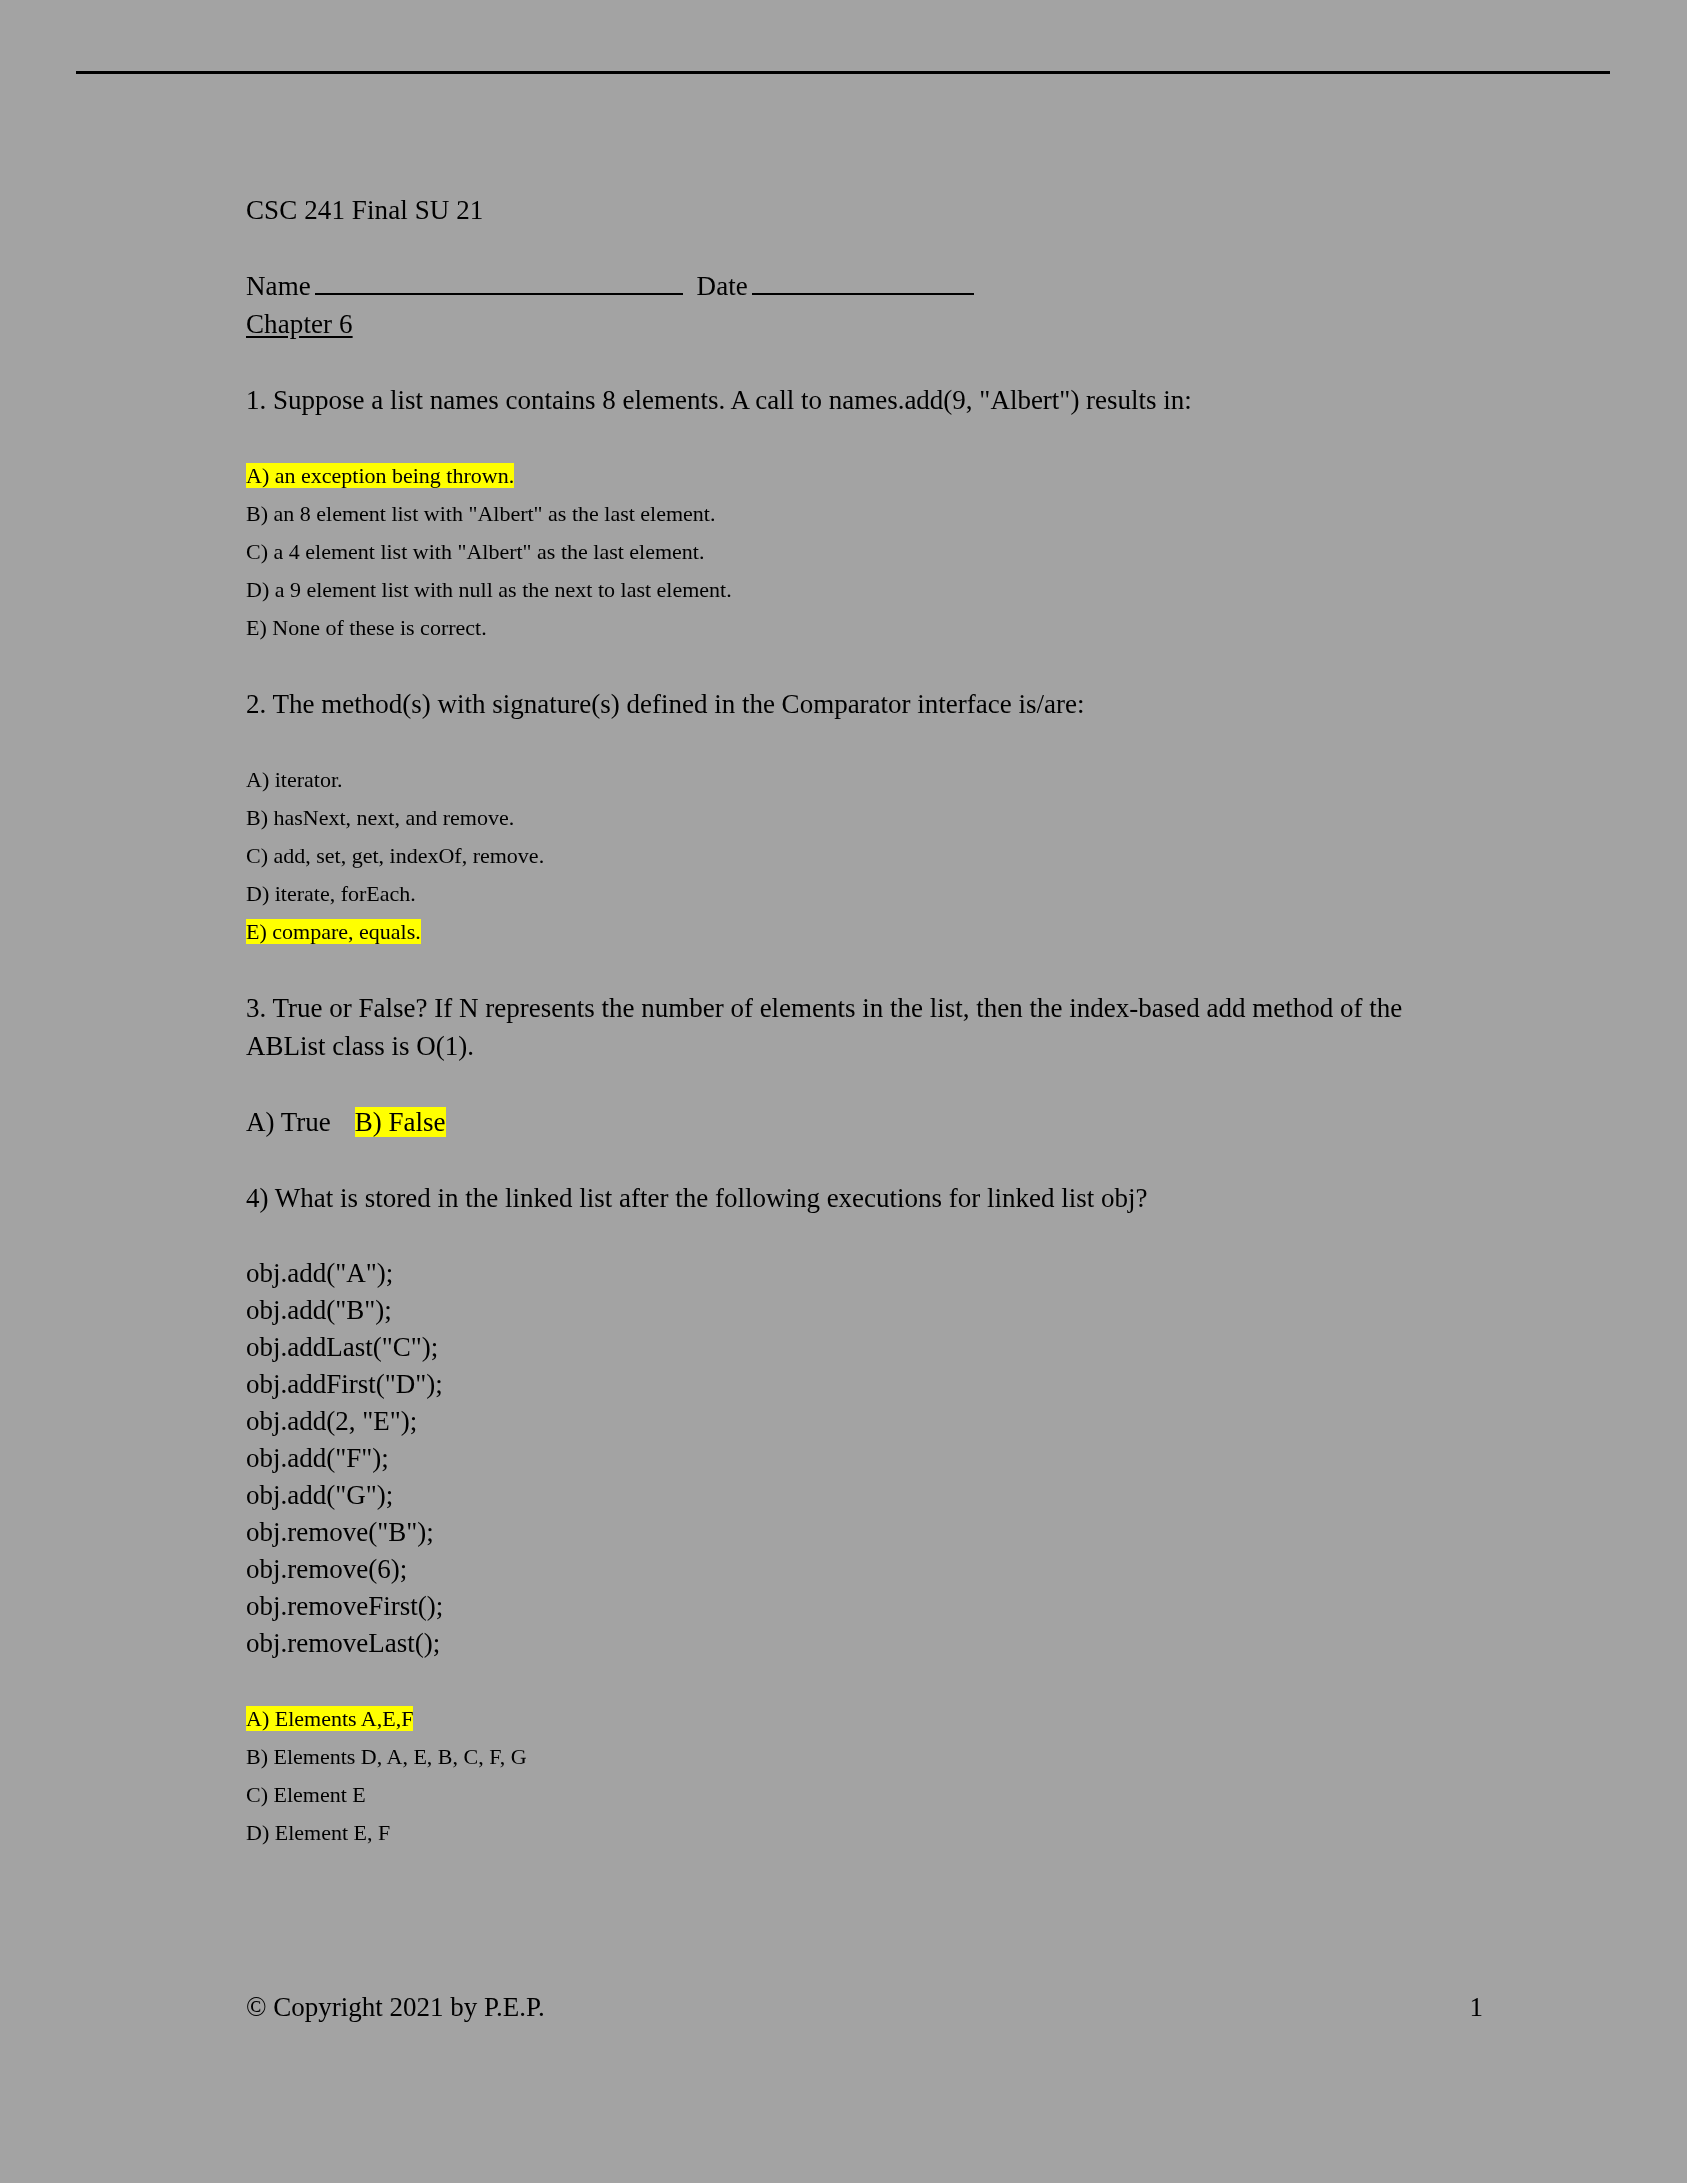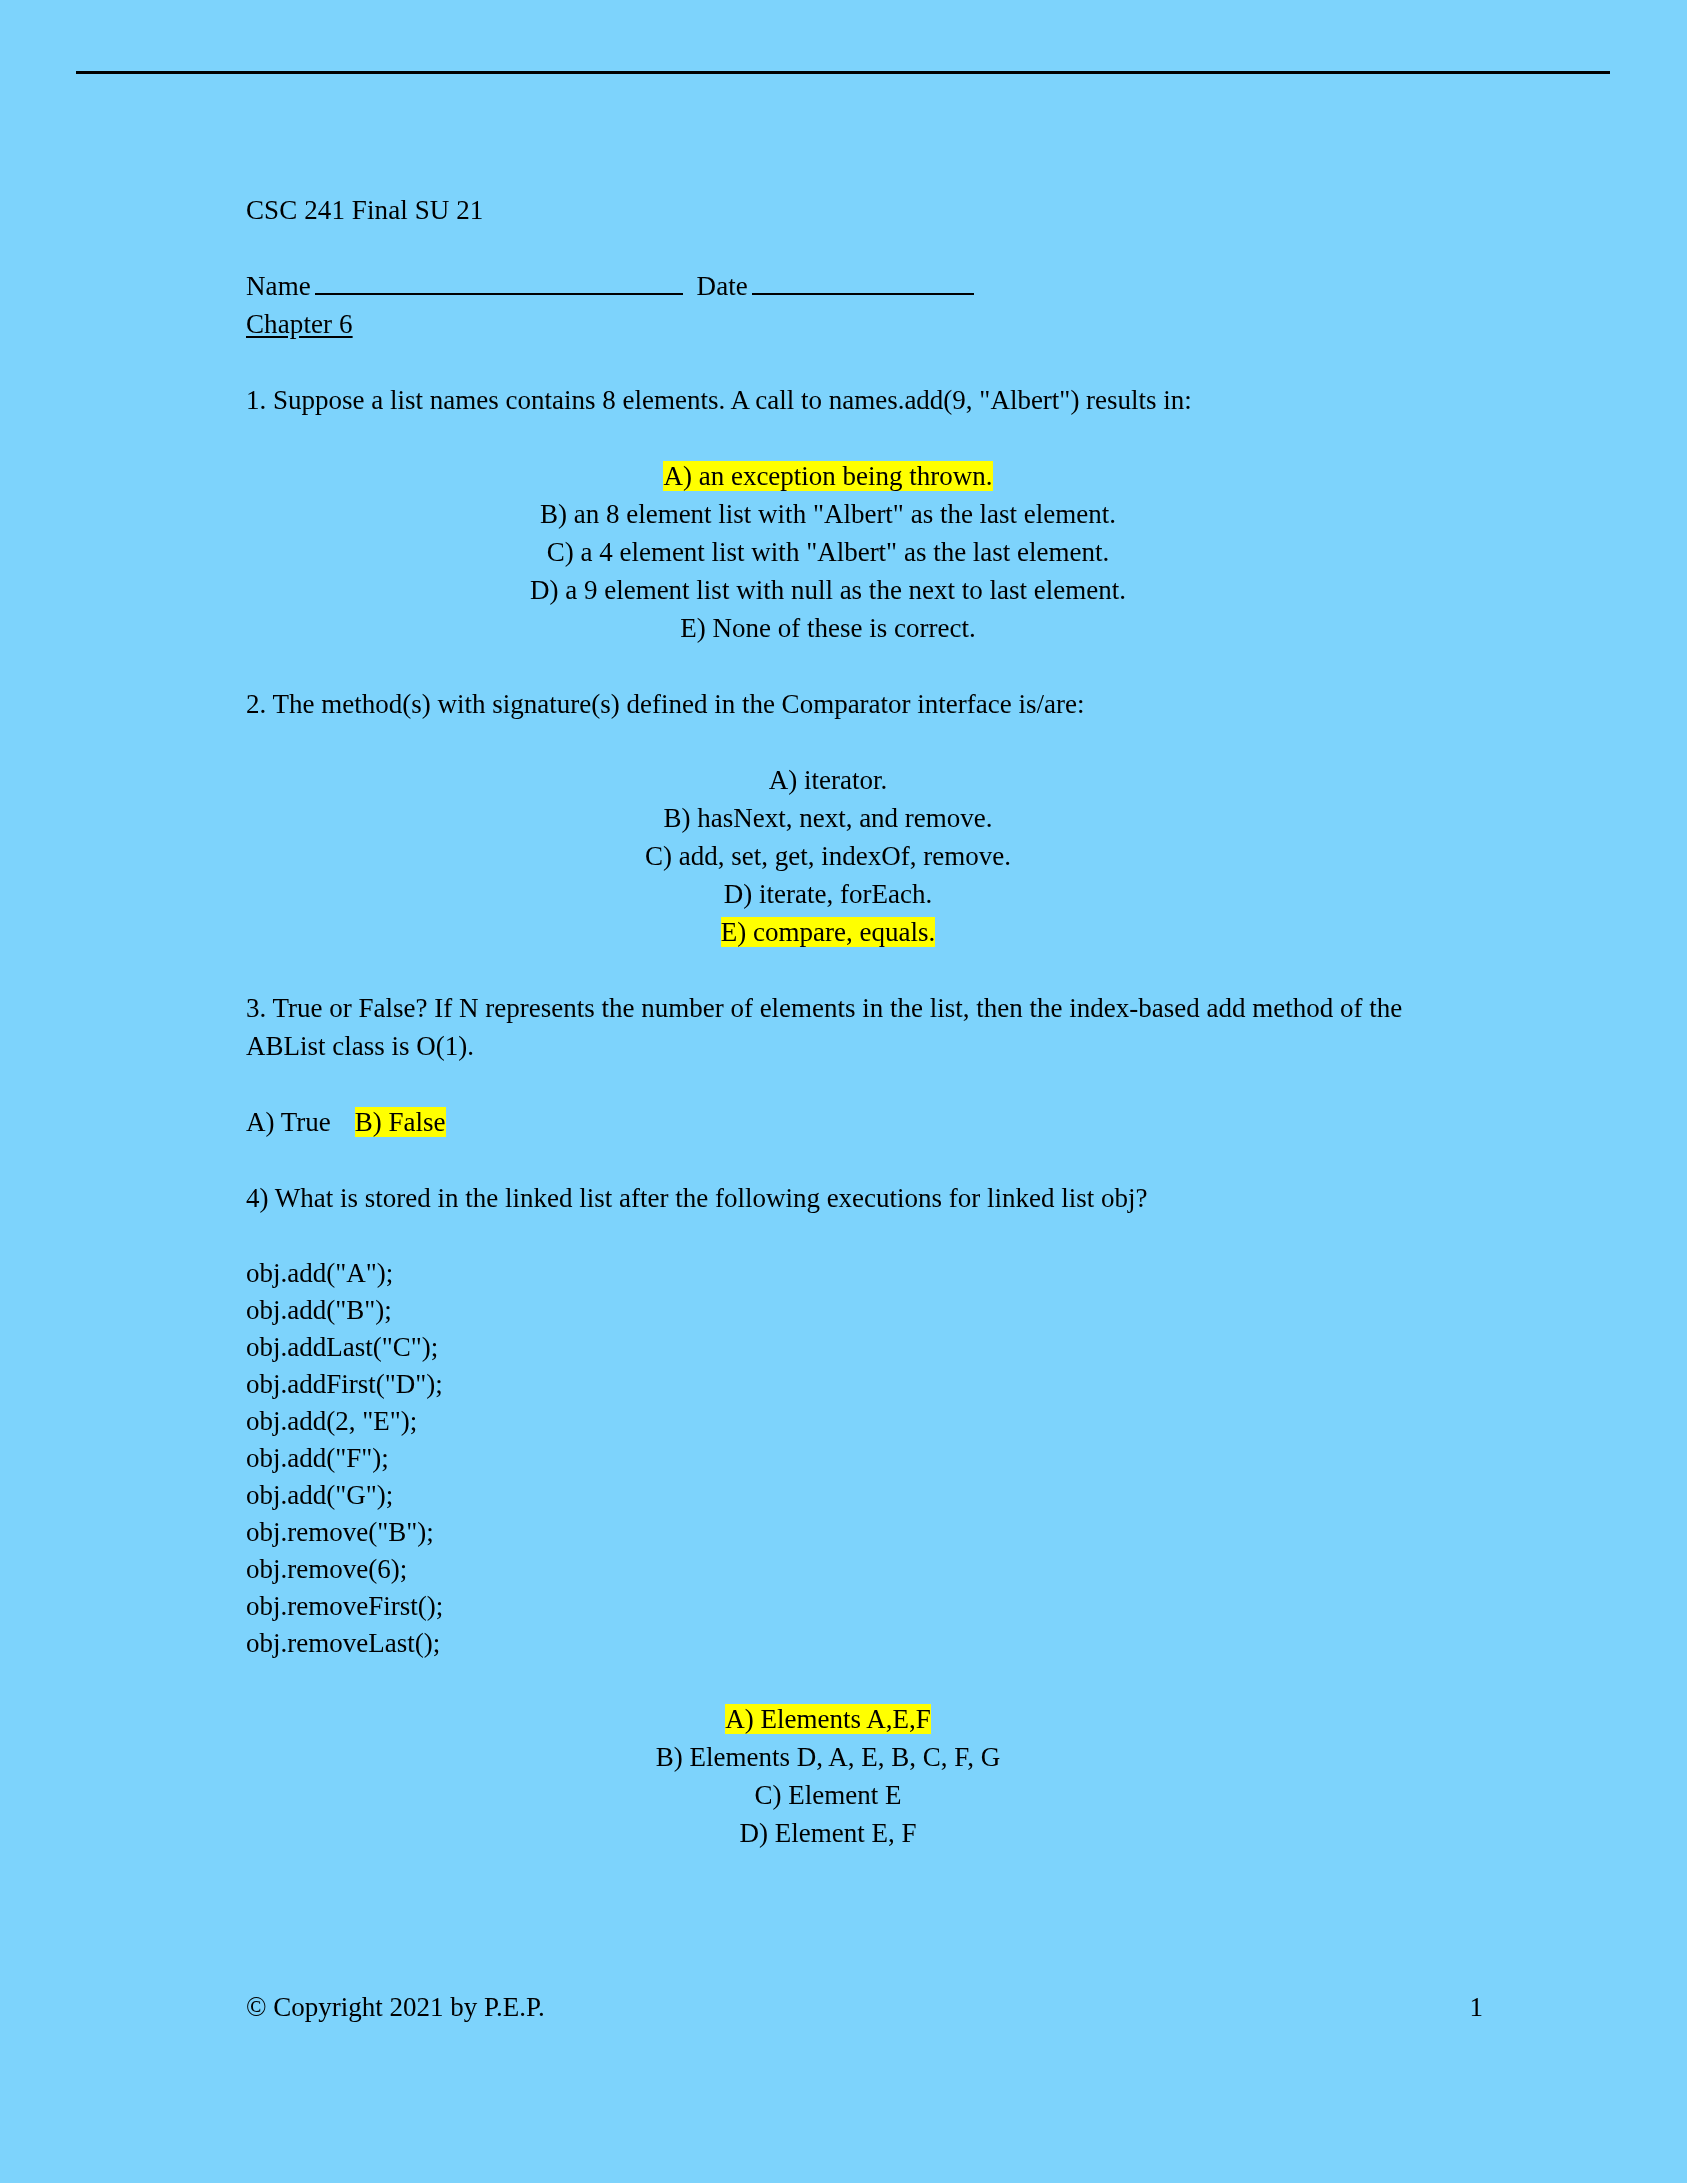--- a/index.html
+++ b/index.html
@@ -8,21 +8,21 @@
     background: #ffffff;
   }
   body {
     font-family: "Liberation Serif", "DejaVu Serif", serif;
     color: #000000;
   }
   .page {
     position: relative;
     width: 1687px;
     height: 2183px;
-    background: #7dd3fc;
+    background: #a3a3a3;
     box-sizing: border-box;
     overflow: hidden;
   }
   
   .header-rule {
     position: absolute;
     left: 76px;
     top: 71px;
     width: 1534px;
     height: 2.6px;
@@ -62,23 +62,22 @@
   .u {
     text-decoration: underline;
     text-underline-offset: 3.3px;
   }
   .hl {
     background: #ffff00;
     box-decoration-break: clone;
     -webkit-box-decoration-break: clone;
   }
   .opt {
-    font-size: 27px;
+    font-size: 22px;
     line-height: 38px;
-    text-align: center;
   }
   .code {
     font-size: 27px;
     line-height: 37px;
   }
   .tf-line {
     font-size: 27px;
     line-height: 38px;
   }
   .tf-gap { display: inline-block; width: 24px; }

